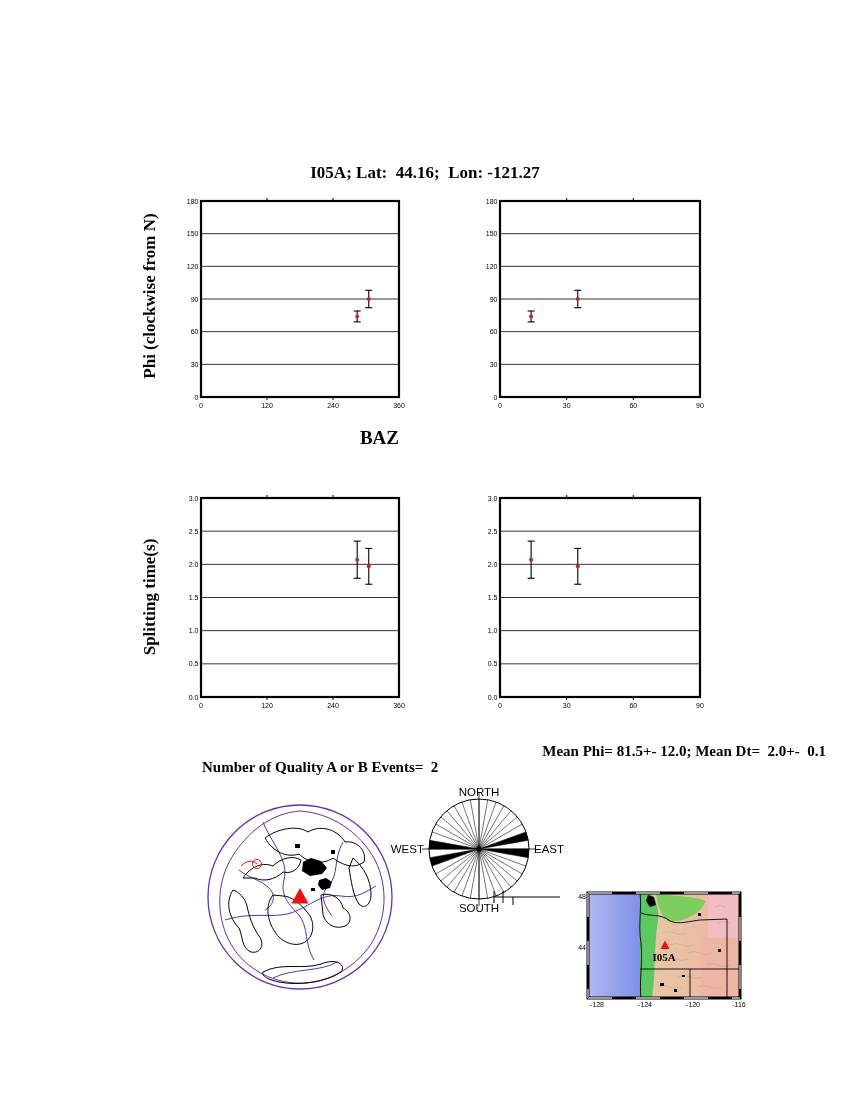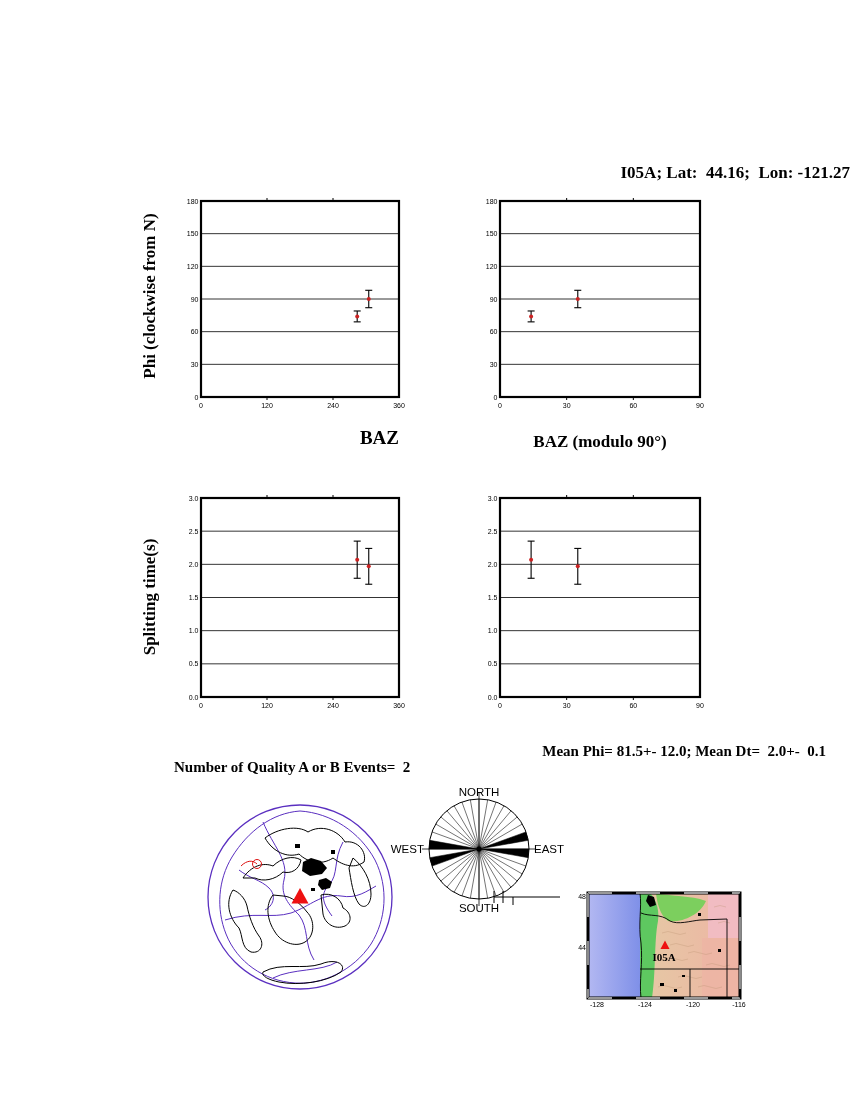--- a/index.html
+++ b/index.html
@@ -1,45 +1,44 @@
 <!DOCTYPE html>
 <html><head>
 <meta charset="utf-8">
 <style>
   html,body{margin:0;padding:0;background:#fff;}
   #canvas{position:relative;width:850px;height:1100px;background:#ffffff;overflow:hidden;
           font-family:"Liberation Serif","DejaVu Serif",serif;}
   .abs{position:absolute;}
   .serifbold{font-family:"Liberation Serif","DejaVu Serif",serif;font-weight:bold;color:#000;}
-  #main-title{left:0;top:163px;width:850px;text-align:right;font-size:17px;white-space:pre;}
+  #main-title{left:0;top:163px;width:850px;text-align:center;font-size:17px;white-space:pre;}
   .row-ylabel{width:300px;height:22px;text-align:center;font-size:17px;
               transform:rotate(-90deg);transform-origin:center center;white-space:pre;}
   #ylabel-phi{left:1px;top:285px;}
   #ylabel-dt{left:1px;top:586px;}
   #baz-label-left{left:201px;top:427px;width:198px;text-align:right;font-size:19px;}
   #baz-label-right{left:500px;top:432px;width:200px;text-align:center;font-size:17px;}
   #stats-line1{left:0;top:743px;width:826px;text-align:right;font-size:15px;white-space:pre;}
-  #stats-line2{left:174px;top:759px;font-size:15px;white-space:pre;}
+  #stats-line2{left:202px;top:759px;font-size:15px;white-space:pre;}
   svg text.tick{font-family:"Liberation Sans","DejaVu Sans",sans-serif;font-size:7px;fill:#000;}
   svg text.cardinal{font-family:"Liberation Sans","DejaVu Sans",sans-serif;font-size:11.5px;fill:#000;}
   svg text.maptick{font-family:"Liberation Sans","DejaVu Sans",sans-serif;font-size:7px;fill:#000;}
   svg text.stationlabel{font-family:"Liberation Serif","DejaVu Serif",serif;font-size:11px;font-weight:bold;fill:#000;}
 </style>
 </head>
 <body>
 
 <div id="canvas">
 
   <div class="abs serifbold" id="main-title">I05A; Lat:  44.16;  Lon: -121.27</div>
 
   <div class="abs serifbold row-ylabel" id="ylabel-phi">Phi (clockwise from N)</div>
   <div class="abs serifbold row-ylabel" id="ylabel-dt">Splitting time(s)</div>
 
   <div class="abs serifbold" id="baz-label-left">BAZ</div>
-  <div class="abs serifbold" id="baz-label-right">BAZ (modulo 90°)</div>
 
   <div class="abs serifbold" id="stats-line1">Mean Phi= 81.5+- 12.0; Mean Dt=  2.0+-  0.1</div>
   <div class="abs serifbold" id="stats-line2">Number of Quality A or B Events=  2</div>
 
   <svg id="dyn" class="abs" style="left:0;top:0;" width="850" height="1100">
       <g>
         <line x1="201" x2="399" y1="364.3333333333333" y2="364.3333333333333" stroke="#000" stroke-width="0.8"></line>
         <line x1="201" x2="399" y1="331.6666666666667" y2="331.6666666666667" stroke="#000" stroke-width="0.8"></line>
         <line x1="201" x2="399" y1="299" y2="299" stroke="#000" stroke-width="0.8"></line>
         <line x1="201" x2="399" y1="266.33333333333337" y2="266.33333333333337" stroke="#000" stroke-width="0.8"></line>

